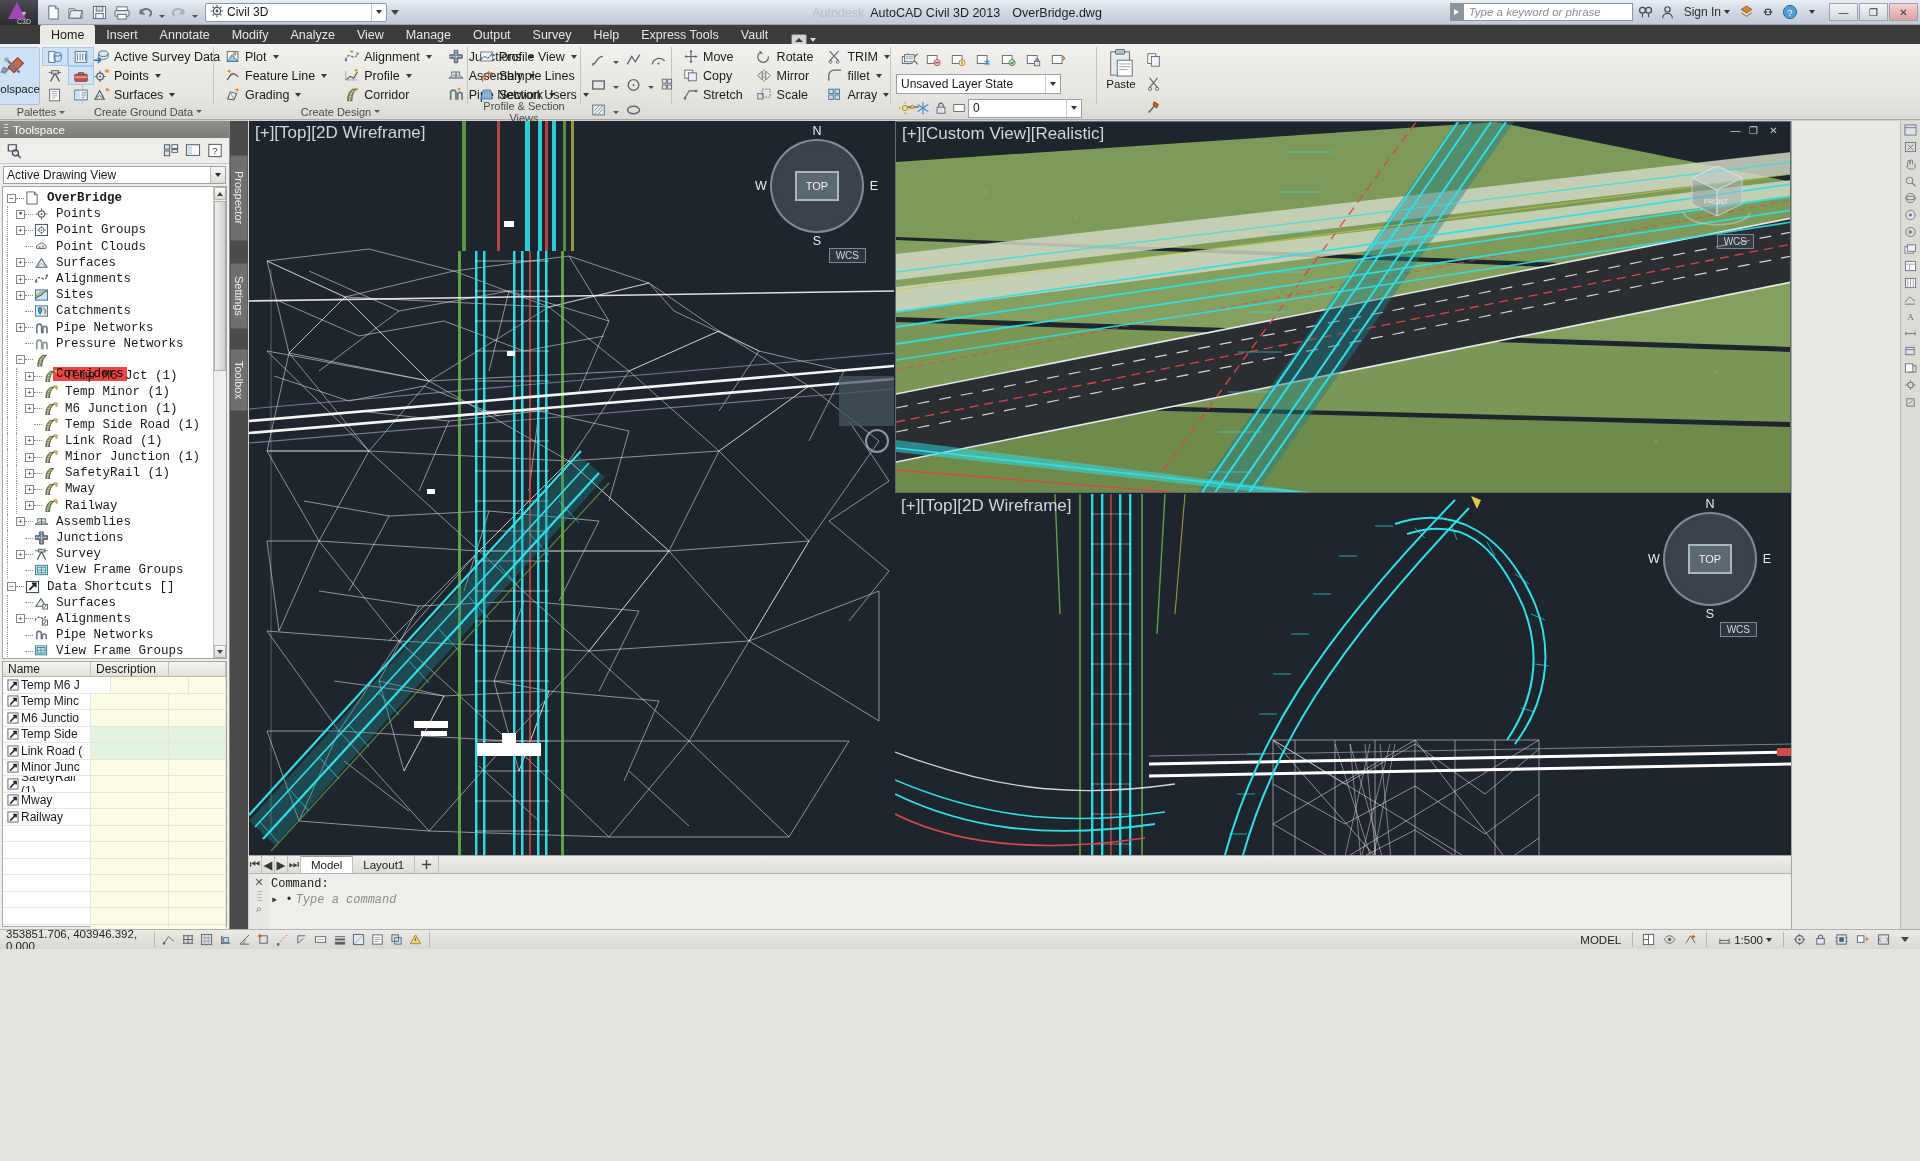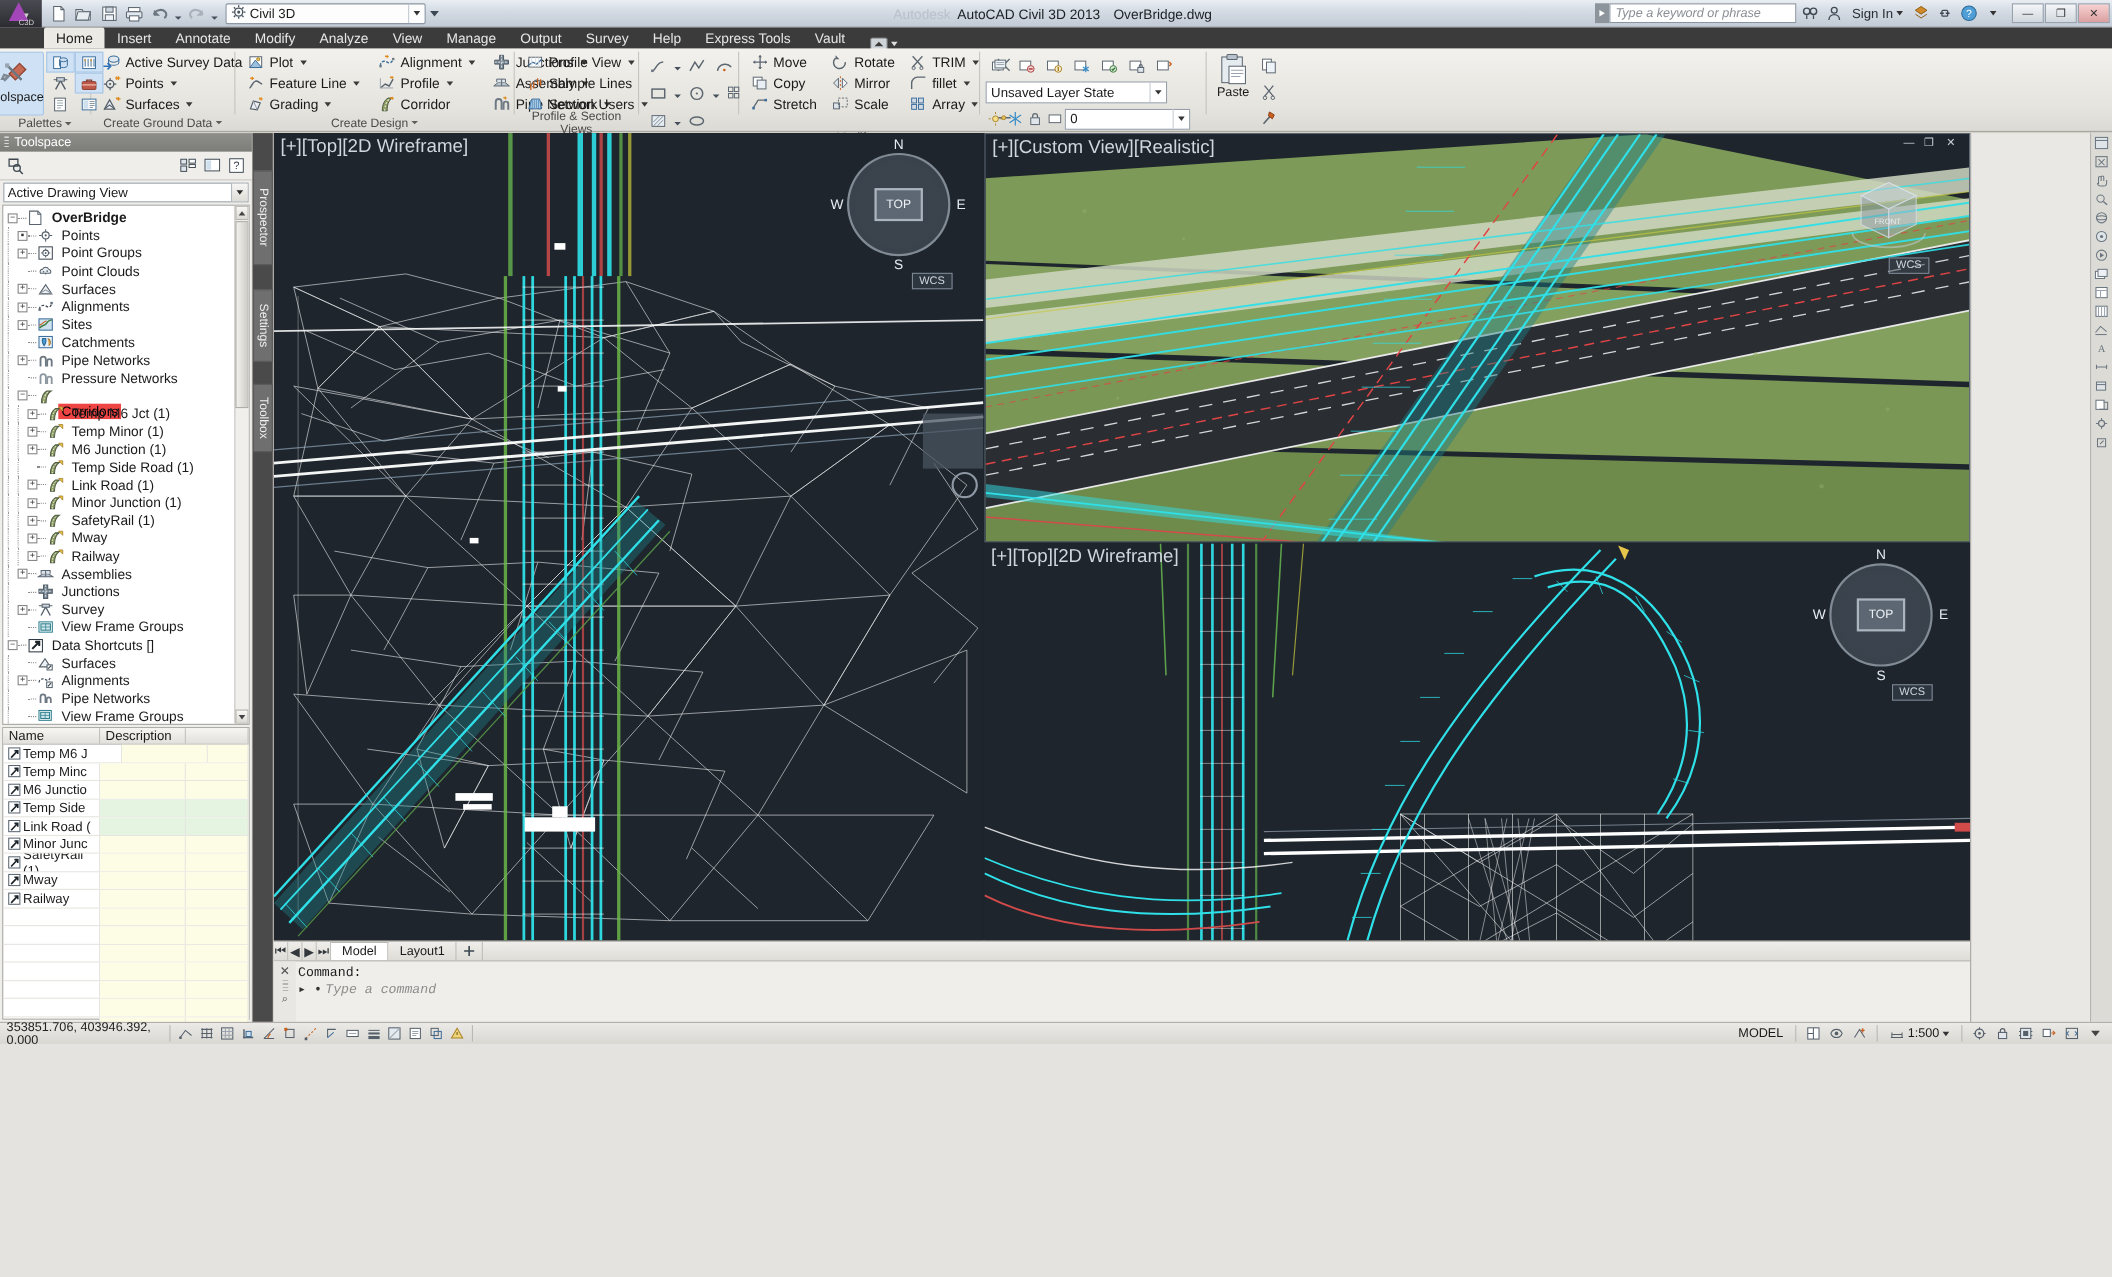--- a/index.html
+++ b/index.html
@@ -195,21 +195,21 @@
   .tnode { height:16.2px; display:flex; align-items:center; white-space:nowrap; cursor:default; }
   .tnode.sel .tlabel { background:#ef4444; color:#000;margin-top:29px; }
   .tog {
     width:9px;height:9px;border:1px solid #878787;background:#fff;
     display:flex;align-items:center;justify-content:center;font-size:8px;line-height:7px;
     color:#333;flex:0 0 9px; cursor:pointer; font-family:"Liberation Mono",monospace;
   }
   .tog.none { border:none;background:none; }
   .dash { width:8px; height:1px; border-top:1px dotted #8a8a8a; flex:0 0 8px; }
   .tico { width:17px;height:15px;flex:0 0 17px;display:flex;align-items:center;justify-content:center;margin-right:3px;}
-  .tlabel { padding:0 3px; }
+  .tlabel { padding:0 3px;font-family:Liberation Mono, monospace; }
   .tnode.root .tlabel { font-weight:bold; }
   .vline { width:1px; flex:0 0 1px; height:16.2px; border-left:1px dotted #9a9a9a; }
 
   #ts-scroll {
     position:absolute; right:0; top:0; width:13px; bottom:0; background:#f0efeb;
     border-left:1px solid #c6c5c0;
   }
   #ts-scroll .sarrow { height:13px;background:linear-gradient(180deg,#f8f8f6,#dcdad4);border:1px solid #b5b4ae;display:flex;align-items:center;justify-content:center;}
   #ts-scroll .sthumb { position:absolute; left:0;right:0; top:14px; height:170px;
      background:linear-gradient(90deg,#f2f1ed,#cfcdc6); border:1px solid #aeada7; }

